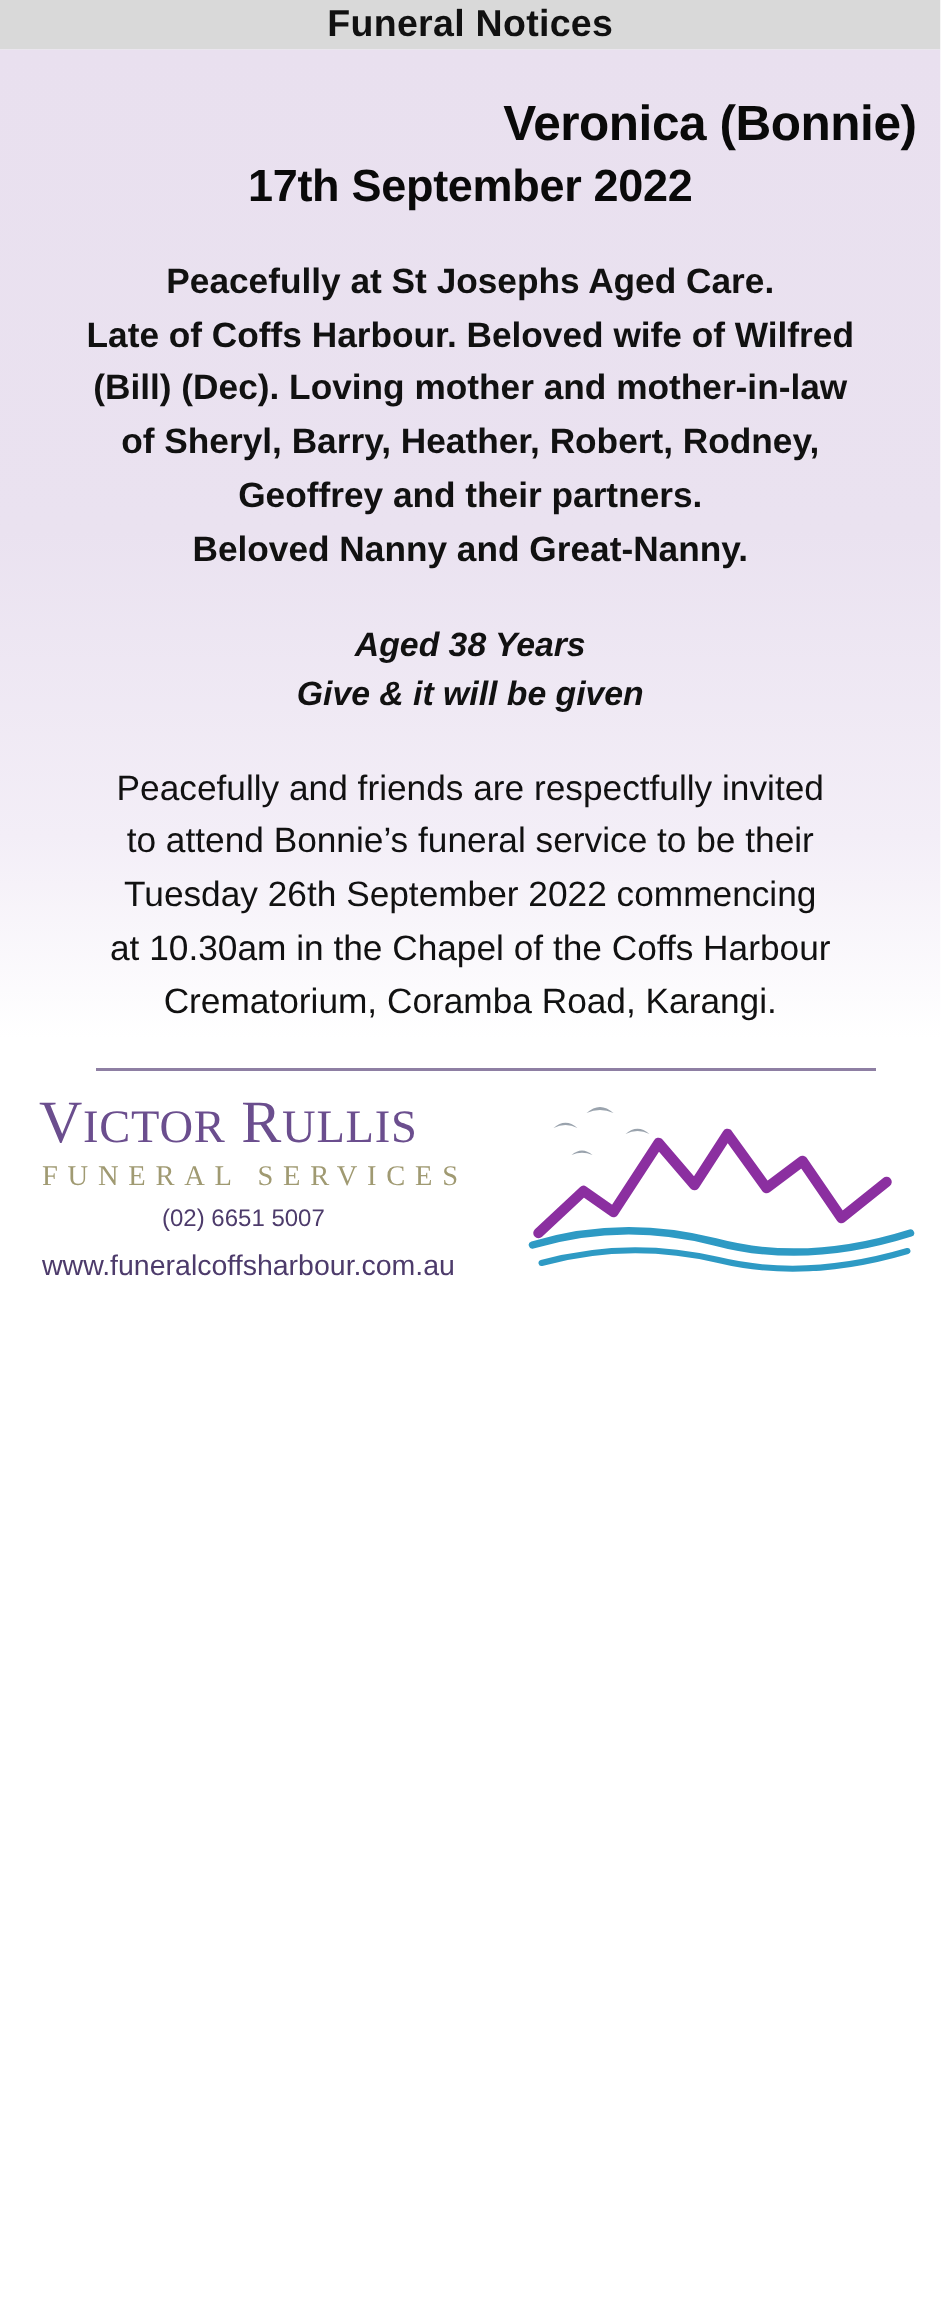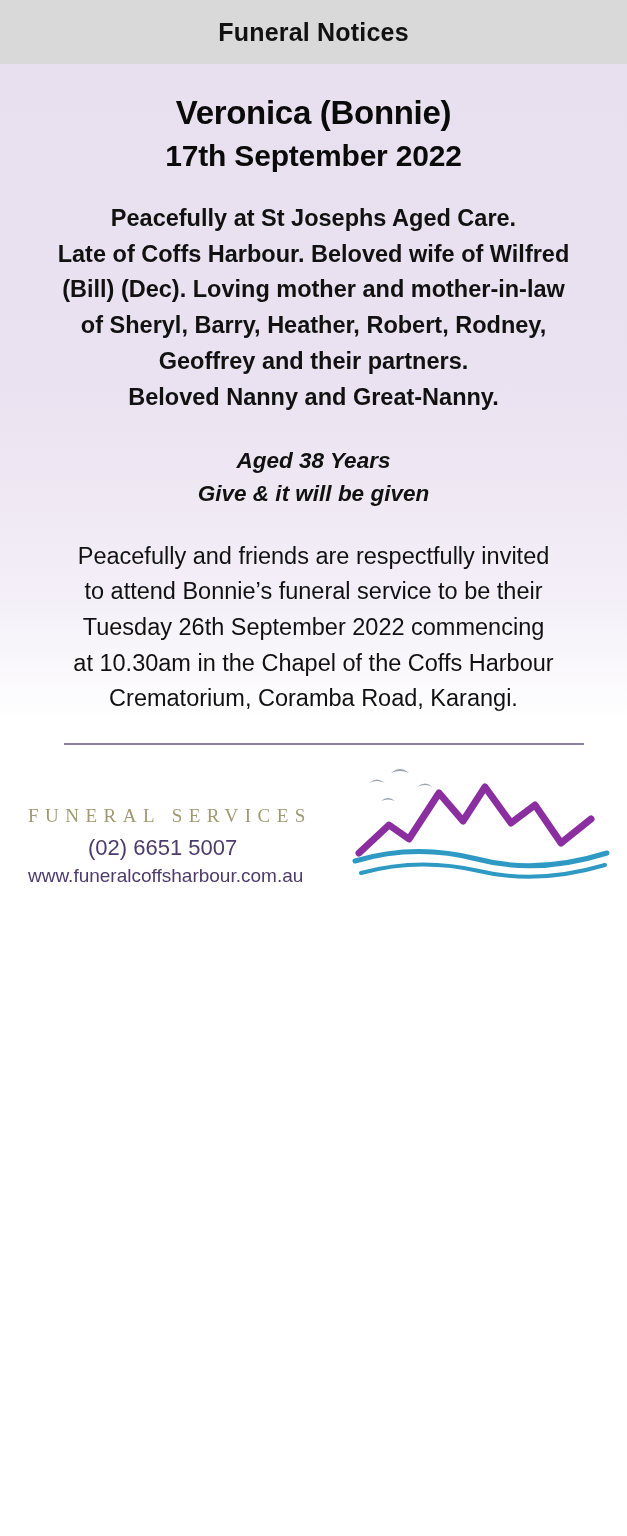--- a/index.html
+++ b/index.html
@@ -11,21 +11,21 @@
     width: 627px;
     height: 1536px;
     font-family: "Liberation Sans", sans-serif;
     overflow: hidden;
     position: relative;
   }
 
   
   .header-bar {
     width: 100%;
-    height: 64px;
+    height: 33px;
     background: #d9d9d9;
     display: flex;
     align-items: center;
     justify-content: center;
     box-sizing: border-box;
   }
   .header-title {
     font-size: 25px;
     font-weight: bold;
     color: #111111;
@@ -42,20 +42,21 @@
     text-align: center;
   }
 
   .deceased-name {
     font-size: 33px;
     font-weight: bold;
     line-height: 1.18;
     color: #0a0a0a;
     margin: 0 0 2px 0;
     letter-spacing: -0.3px;
+    text-align: right;
   }
   .deceased-date {
     font-size: 30px;
     font-weight: bold;
     color: #0a0a0a;
     margin: 6px 0 0 0;
     letter-spacing: -0.2px;
   }
 
   .body-block {
@@ -125,23 +126,23 @@
     left: 12px;
     top: 66px;
     font-family: "Liberation Serif", serif;
     font-size: 19px;
     color: #a09a72;
     letter-spacing: 6.5px;
     white-space: nowrap;
   }
   .logo-phone {
     position: absolute;
-    left: 72px;
+    left: 92px;
     top: 96px;
-    font-size: 22px;
+    font-size: 16px;
     color: #4d3b6b;
     white-space: nowrap;
   }
   .logo-web {
     position: absolute;
     left: 12px;
     top: 126px;
     font-size: 19px;
     color: #4d3b6b;
     white-space: nowrap;
@@ -186,20 +187,24 @@
     <span class="line">Peacefully and friends are respectfully invited</span>
     <span class="line">to attend Bonnie’s funeral service to be their</span>
     <span class="line">Tuesday 26th September 2022 commencing</span>
     <span class="line">at 10.30am in the Chapel of the Coffs Harbour</span>
     <span class="line">Crematorium, Coramba Road, Karangi.</span>
   </div>
 
   <div class="logo-wrap">
     <div class="logo-rule"></div>
 
+    <div class="logo-name">
+      <span>V</span><span class="small-caps">ICTOR</span>
+      <span>R</span><span class="small-caps">ULLIS</span>
+    </div>
 
     <div class="logo-sub">FUNERAL SERVICES</div>
     <div class="logo-phone">(02) 6651 5007</div>
     <div class="logo-web">www.funeralcoffsharbour.com.au</div>
 
     <svg class="logo-art" viewBox="0 0 260 130">
 
       <path d="M18 26 q8 -7 16 0 q-8 -4 -16 0 Z" fill="#9aa3ad"></path>
       <path d="M40 16 q9 -8 18 0 q-9 -4 -18 0 Z" fill="#9aa3ad"></path>
       <path d="M66 30 q8 -7 16 0 q-8 -4 -16 0 Z" fill="#9aa3ad"></path>

